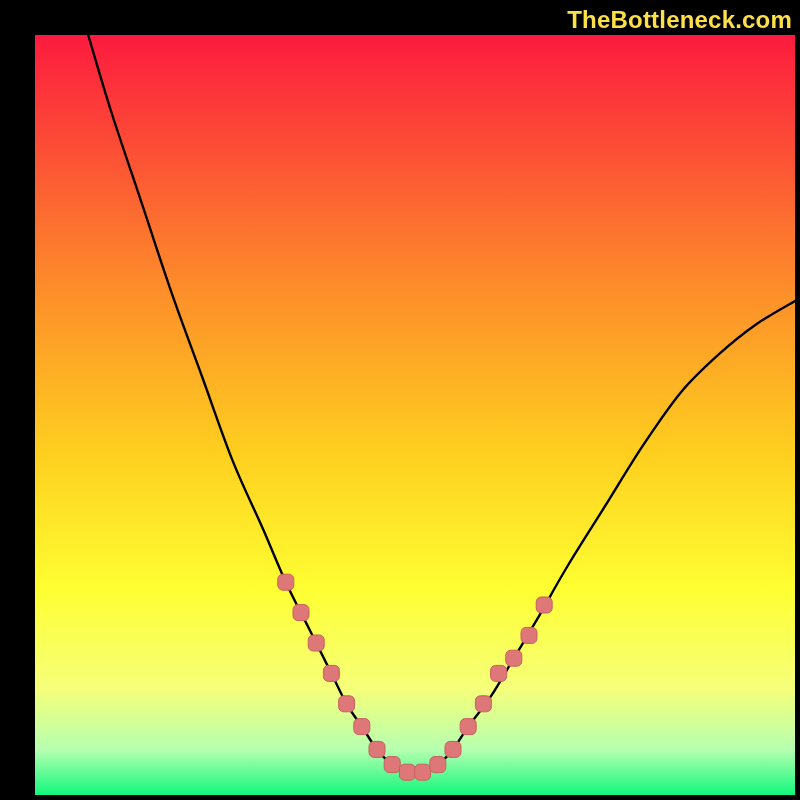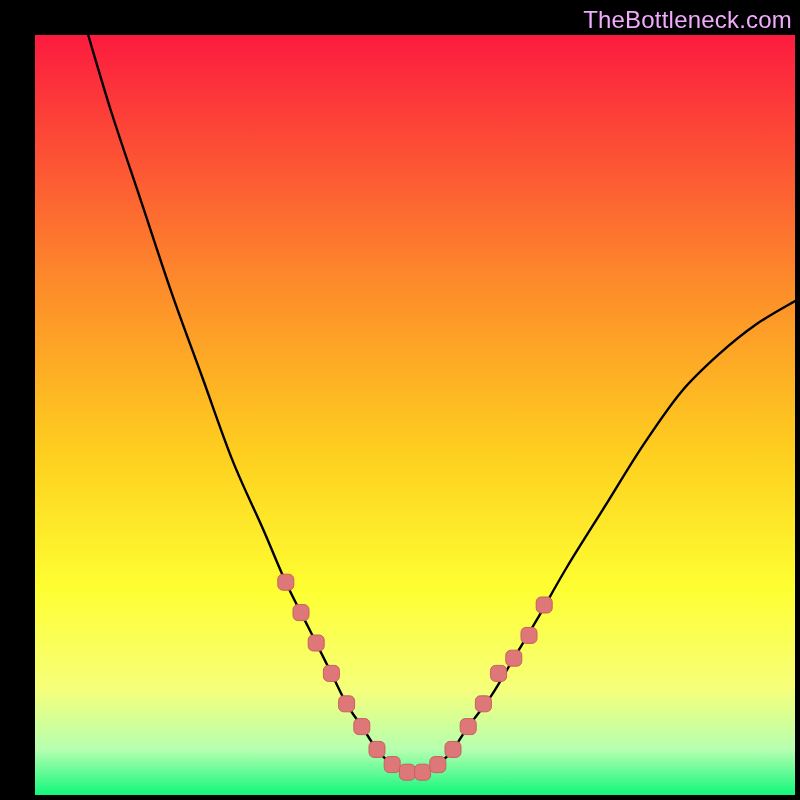--- a/index.html
+++ b/index.html
@@ -21,23 +21,23 @@
     position: absolute;
     left: 35px;
     top: 35px;
     width: 760px;
     height: 760px;
   }
   .watermark {
     position: absolute;
     top: 6px;
     right: 8px;
-    color: #f0abfc;
+    color: #fde047;
     font-size: 24px;
-    font-weight: 400;
+    font-weight: 700;
     letter-spacing: 0.2px;
     z-index: 10;
   }
   svg {
     display: block;
   }
 </style>
 </head>
 <body>
 

